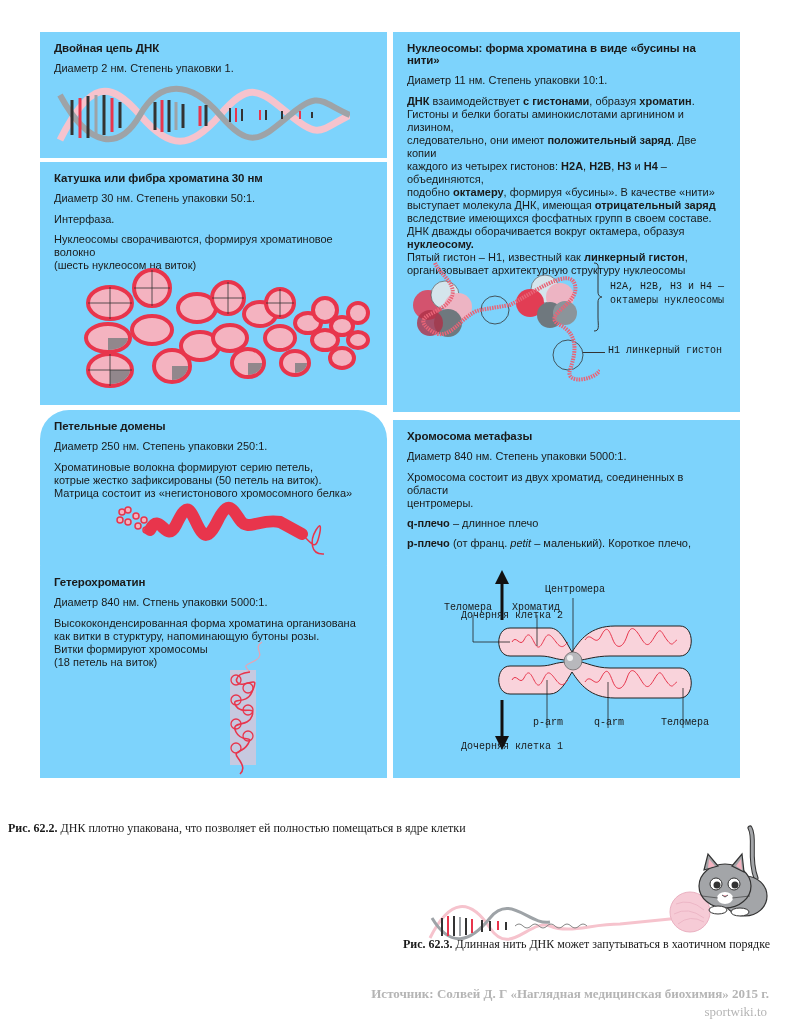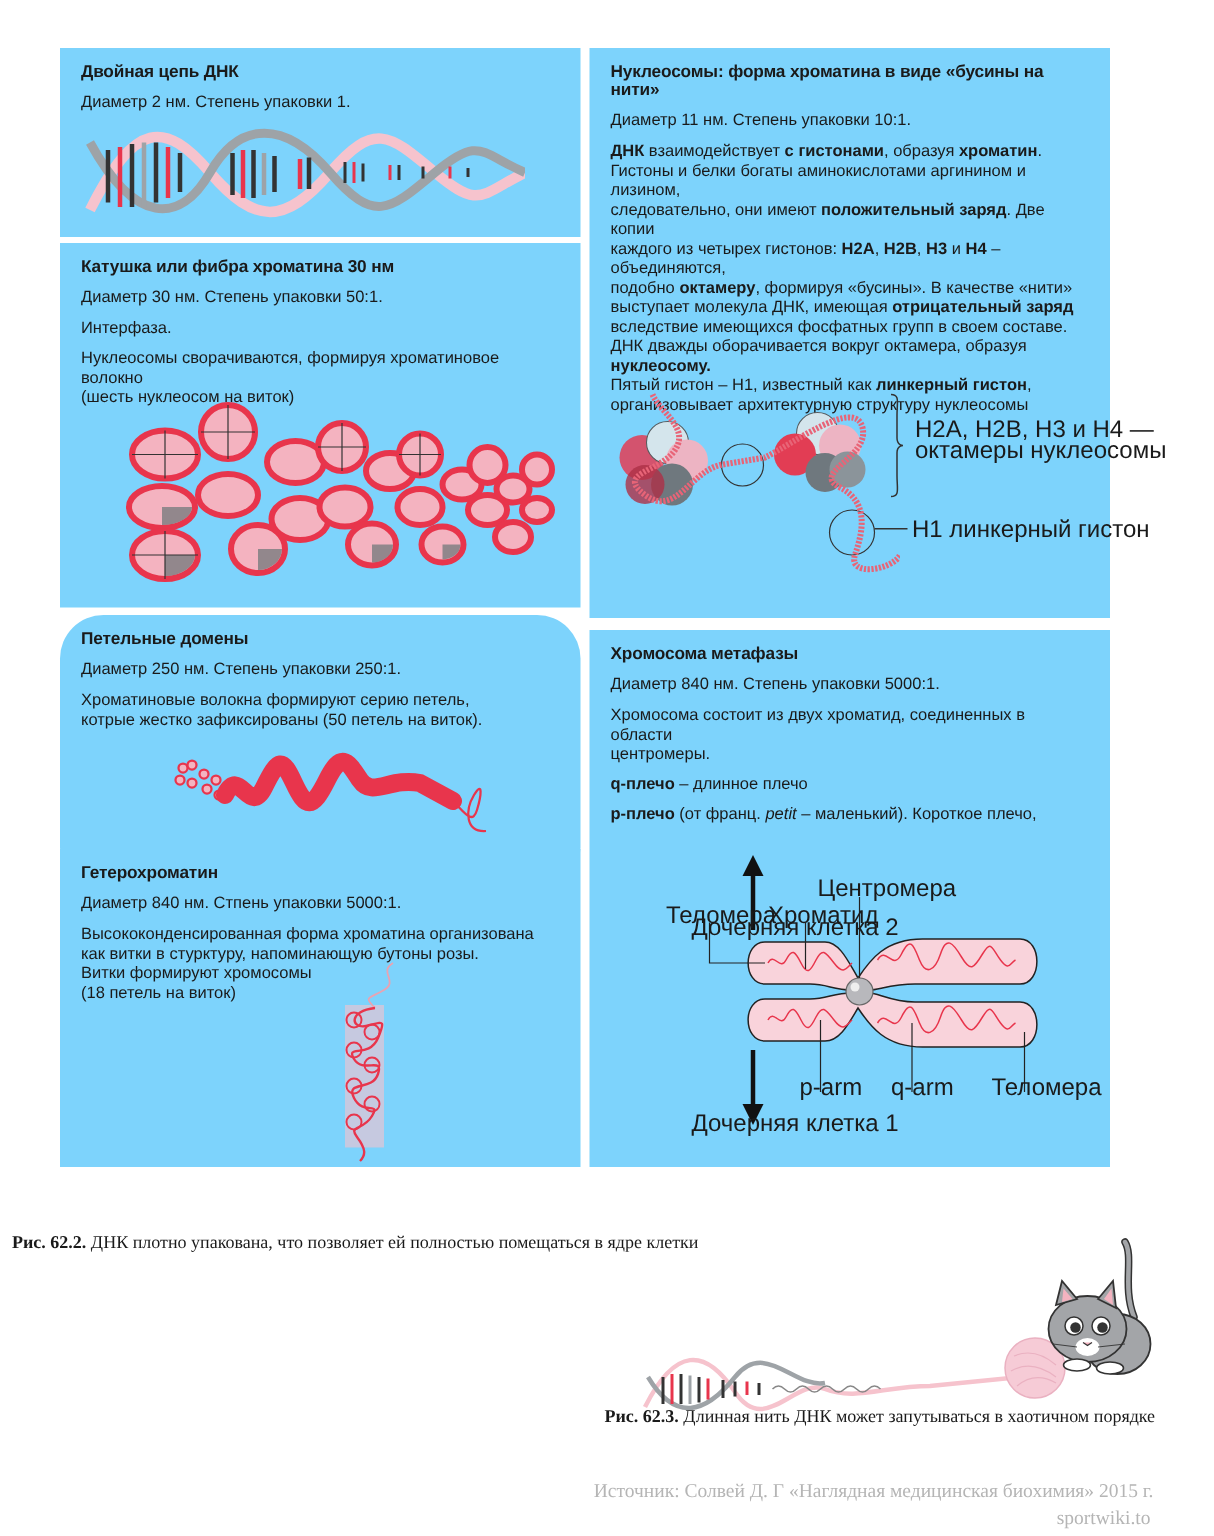--- a/index.html
+++ b/index.html
@@ -3,21 +3,21 @@
 <meta charset="utf-8">
 <style>
   html, body { margin:0; padding:0; background:#ffffff; }
   body { width:809px; height:1024px; position:relative; overflow:hidden; font-family:"Liberation Sans", sans-serif; color:#1a1a1a; }
   .panel { position:absolute; background:#7dd3fc; box-sizing:border-box; padding:10px 14px; }
   .panel h3 { margin:0 0 8px 0; font-size:11.5px; font-weight:bold; letter-spacing:-0.1px; font-family:"Liberation Sans", sans-serif; }
   .panel p { margin:0 0 7px 0; font-size:11px; line-height:13.5px; font-family:"Liberation Sans", sans-serif; }
   .panel p.multi { line-height:13px; }
   .panel b { font-weight:bold; }
   svg { position:absolute; }
-  .label { position:absolute; font-size:16px; font-family:Liberation Sans, sans-serif; white-space:nowrap; color:#1a1a1a; }
+  .label { position:absolute; font-size:10px; font-family:Liberation Mono, monospace; white-space:nowrap; color:#1a1a1a; }
   .caption { position:absolute; font-family:"Liberation Serif", serif; font-size:12px; color:#1a1a1a; white-space:nowrap;margin-top:32px; }
   .caption b { font-weight:bold; }
   .source { position:absolute; font-family:"Liberation Serif", serif; font-size:13px; color:#b5b5b5; white-space:nowrap; }
 </style>
 </head>
 <body>
 
 <div class="panel" style="left:40px; top:32px; width:347px; height:126px;">
   <h3>Двойная цепь ДНК</h3>
   <p>Диаметр 2 нм. Степень упаковки 1.</p>
@@ -107,20 +107,21 @@
       <line x1="200" y1="21" x2="200" y2="49"></line>
   </g>
 </svg>
 
 <div class="panel" style="left:40px; top:410px; width:347px; height:184px;border-radius:29px;">
   <h3>Петельные  домены</h3>
   <p>Диаметр 250 нм. Степень упаковки 250:1.</p>
   <p class="multi">
     <span>Хроматиновые волокна формируют серию петель,</span><br>
     <span>котрые жестко зафиксированы (50 петель на виток).</span><br>
+    <span>Матрица состоит из «негистонового хромосомного белка»</span>
   </p>
 </div>
 <svg style="left:110px; top:500px;" width="220" height="60" viewBox="0 0 220 60">
   <g fill="#f4b3c0" stroke="#e8354c" stroke-width="1.5">
     <circle cx="12" cy="12" r="3"></circle>
       <circle cx="18" cy="10" r="3"></circle>
       <circle cx="10" cy="20" r="3"></circle>
       <circle cx="18" cy="22" r="3"></circle>
     <circle cx="26" cy="16" r="3"></circle>
       <circle cx="28" cy="26" r="3"></circle>
@@ -278,14 +279,14 @@
   <line x1="282" y1="78" x2="298" y2="80" stroke="#333" stroke-width="0.6"></line>
   <line x1="312" y1="80" x2="330" y2="78" stroke="#333" stroke-width="0.6"></line>
   <ellipse cx="298" cy="92" rx="9" ry="4" fill="#fff" stroke="#333" stroke-width="1"></ellipse>
   <ellipse cx="320" cy="94" rx="9" ry="4" fill="#fff" stroke="#333" stroke-width="1"></ellipse>
 </svg>
 
 <div class="caption" style="left:403px; top:905px;font-family:Liberation Serif, serif;">
   <b>Рис. 62.3.</b><span> Длинная нить ДНК может запутываться в хаотичном порядке</span>
 </div>
 
-<div class="source" style="right:40px; top:986px;">Источник: Солвей Д. Г «Наглядная медицинская биохимия» 2015 г.</div>
+<div class="source" style="right:40px; top:986px;font-weight:bold;">Источник: Солвей Д. Г «Наглядная медицинская биохимия» 2015 г.</div>
 <div class="source" style="right:42px; top:1004px;">sportwiki.to</div>
 
 </body></html>

